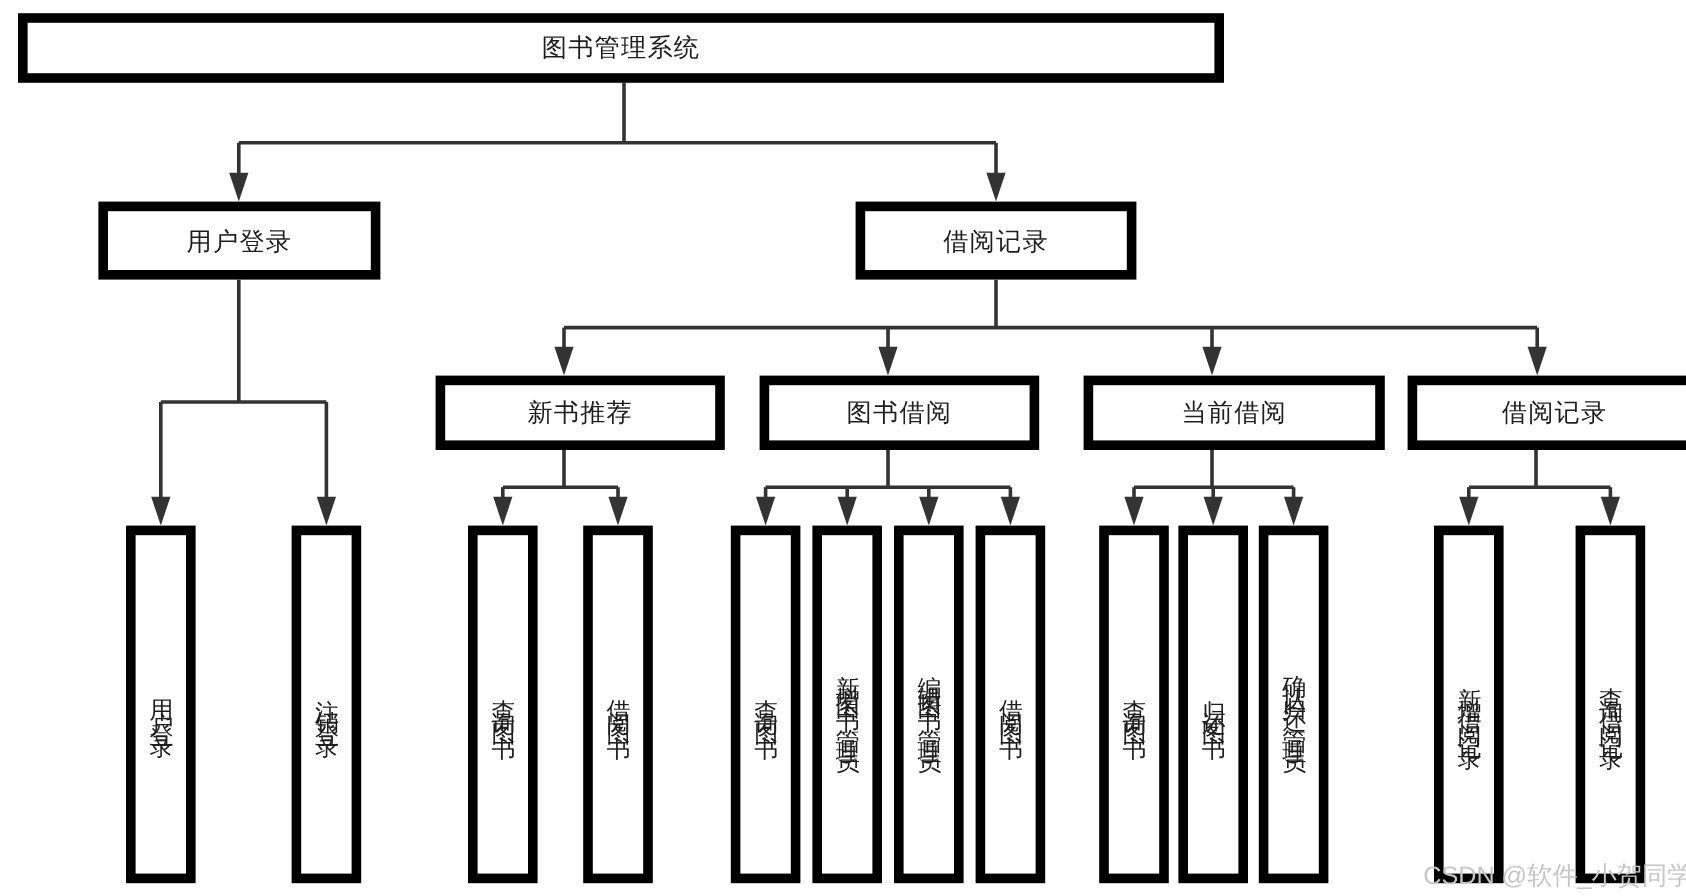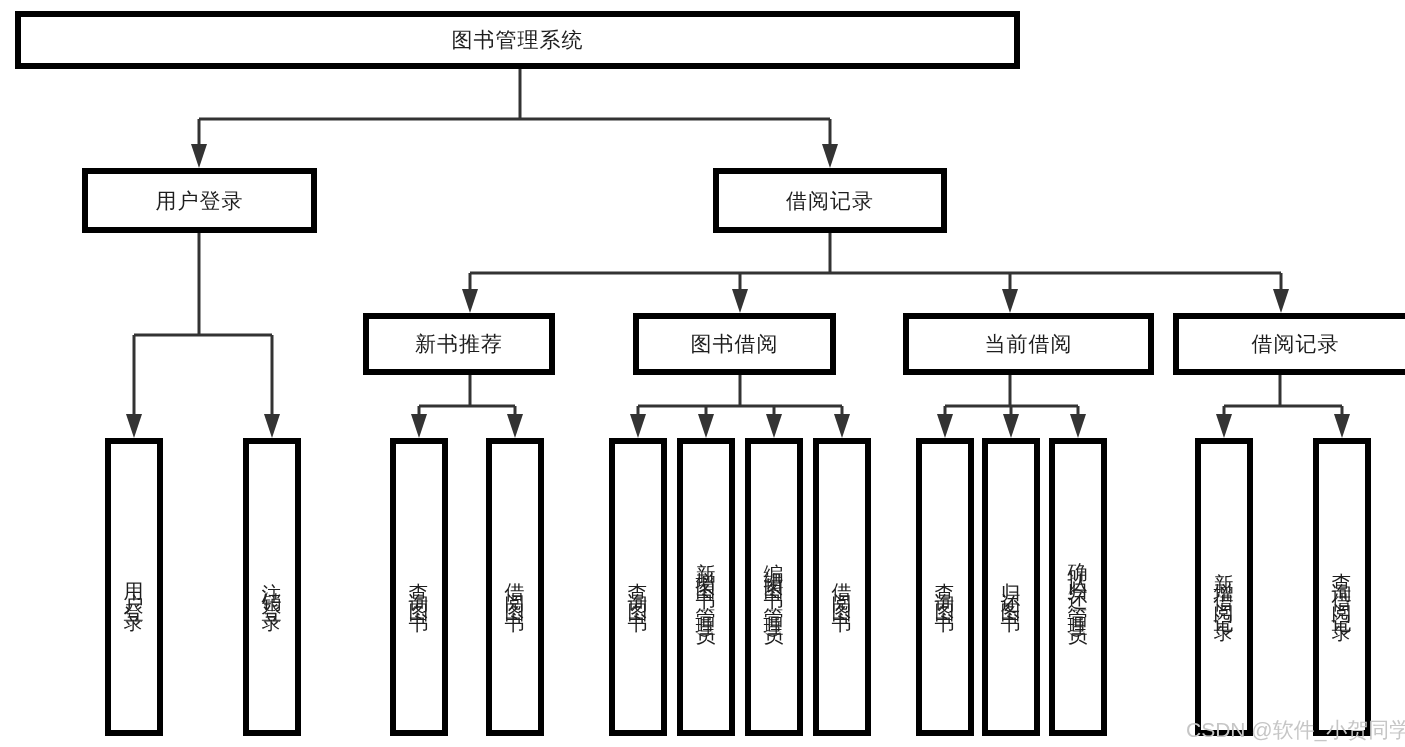--- a/index.html
+++ b/index.html
@@ -13,35 +13,35 @@
   }
   .connectors {
     position: absolute;
     left: 0; top: 0;
     width: 1405px; height: 747px;
     z-index: 1;
   }
   .box {
     position: absolute;
     box-sizing: border-box;
-    border: 6px solid #000000;
+    border: 8px solid #000000;
     background: #ffffff;
     display: flex;
     align-items: center;
     justify-content: center;
     color: #1e1e1e;
     z-index: 2;
   }
   .hbox { font-size: 21px; letter-spacing: 1px; }
   .lv1 { left: 15px;  top: 11px;  width: 1005px; height: 58px; }
   .lv2a { left: 82px;  top: 168px; width: 235px; height: 65px; }
   .lv2b { left: 713px; top: 168px; width: 234px; height: 65px; }
   .lv3 { top: 313px; height: 62px; }
-  .lv3a { left: 363px;  width: 192px; }
-  .lv3b { left: 633px;  width: 203px; }
+  .lv3a { left: 363px;  width: 241px; }
+  .lv3b { left: 633px;  width: 233px; }
   .lv3c { left: 903px;  width: 251px; }
   .lv3d { left: 1173px; width: 245px; }
   .vbox { top: 438px; height: 298px; width: 58px; }
   .vbox span {
     writing-mode: vertical-rl;
     text-orientation: mixed;
     font-size: 20px;
     letter-spacing: 10px;
     line-height: 1;
     white-space: nowrap;

